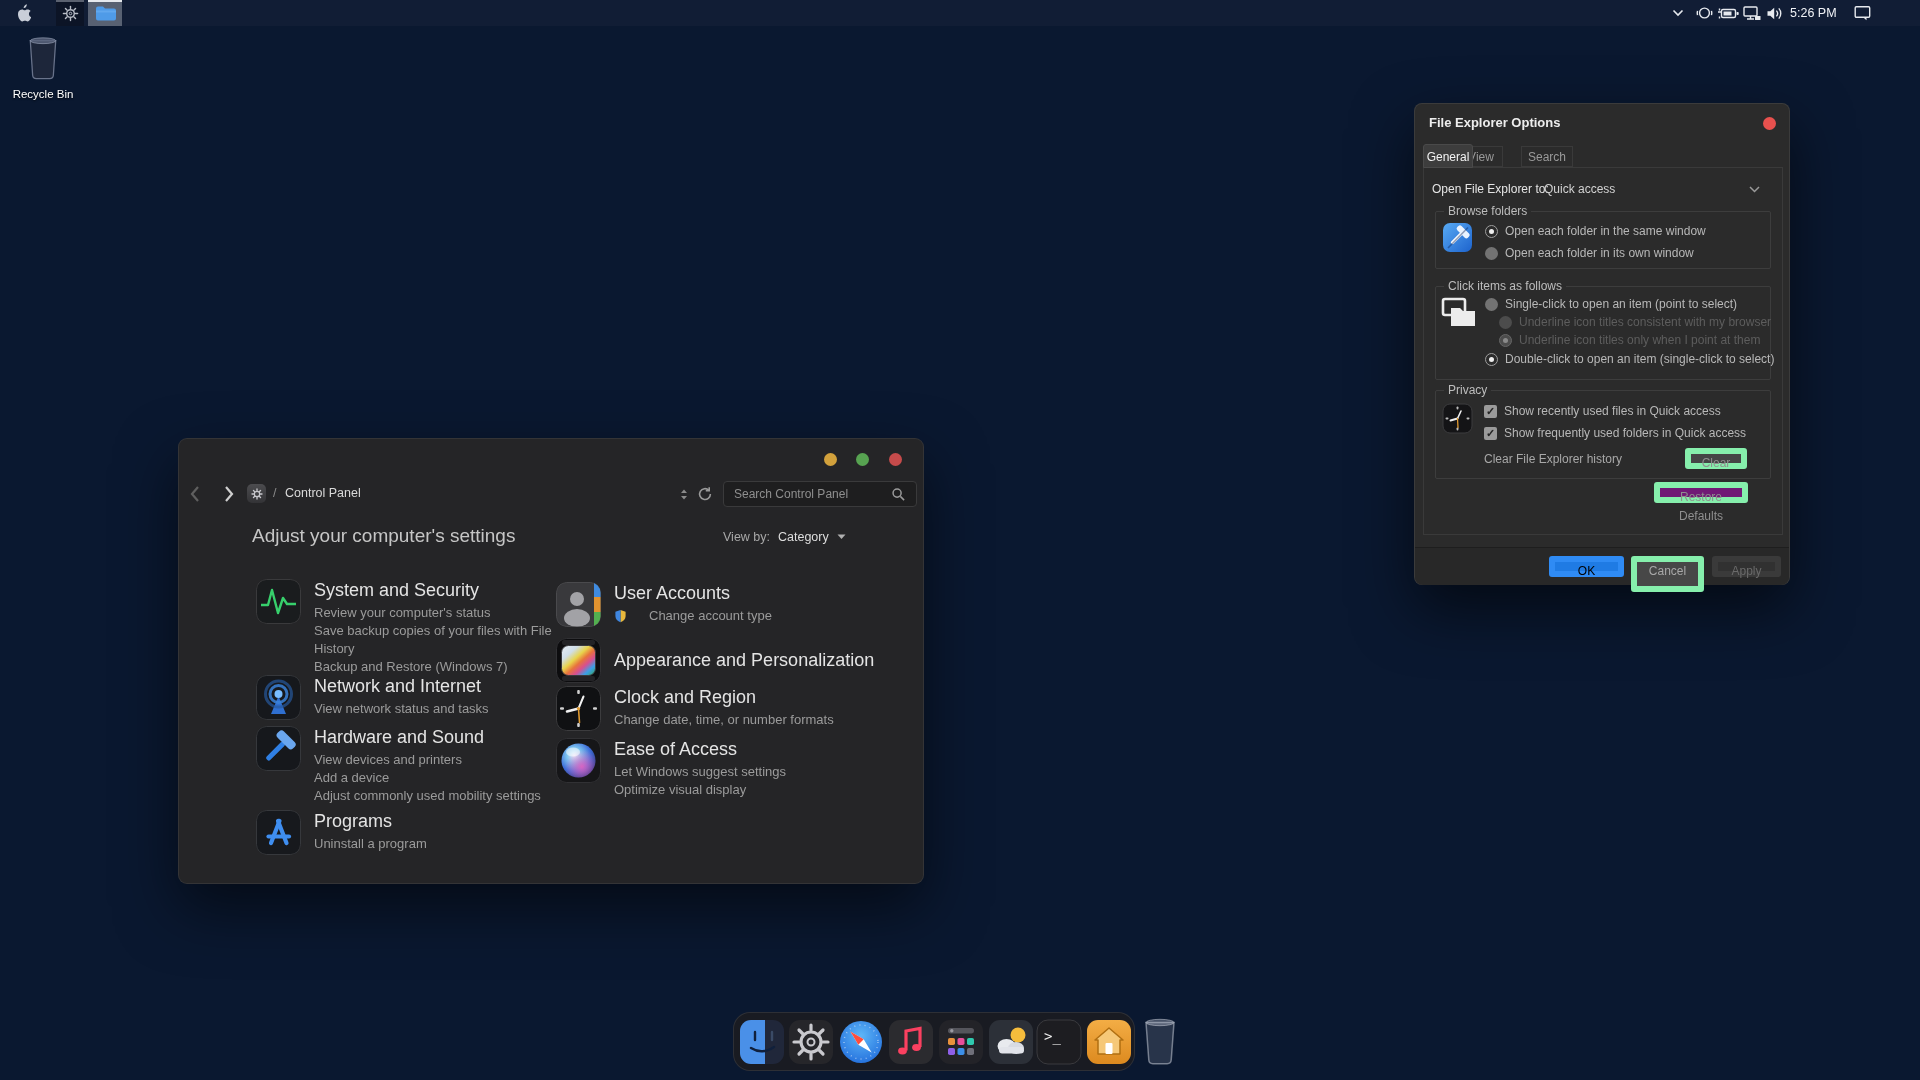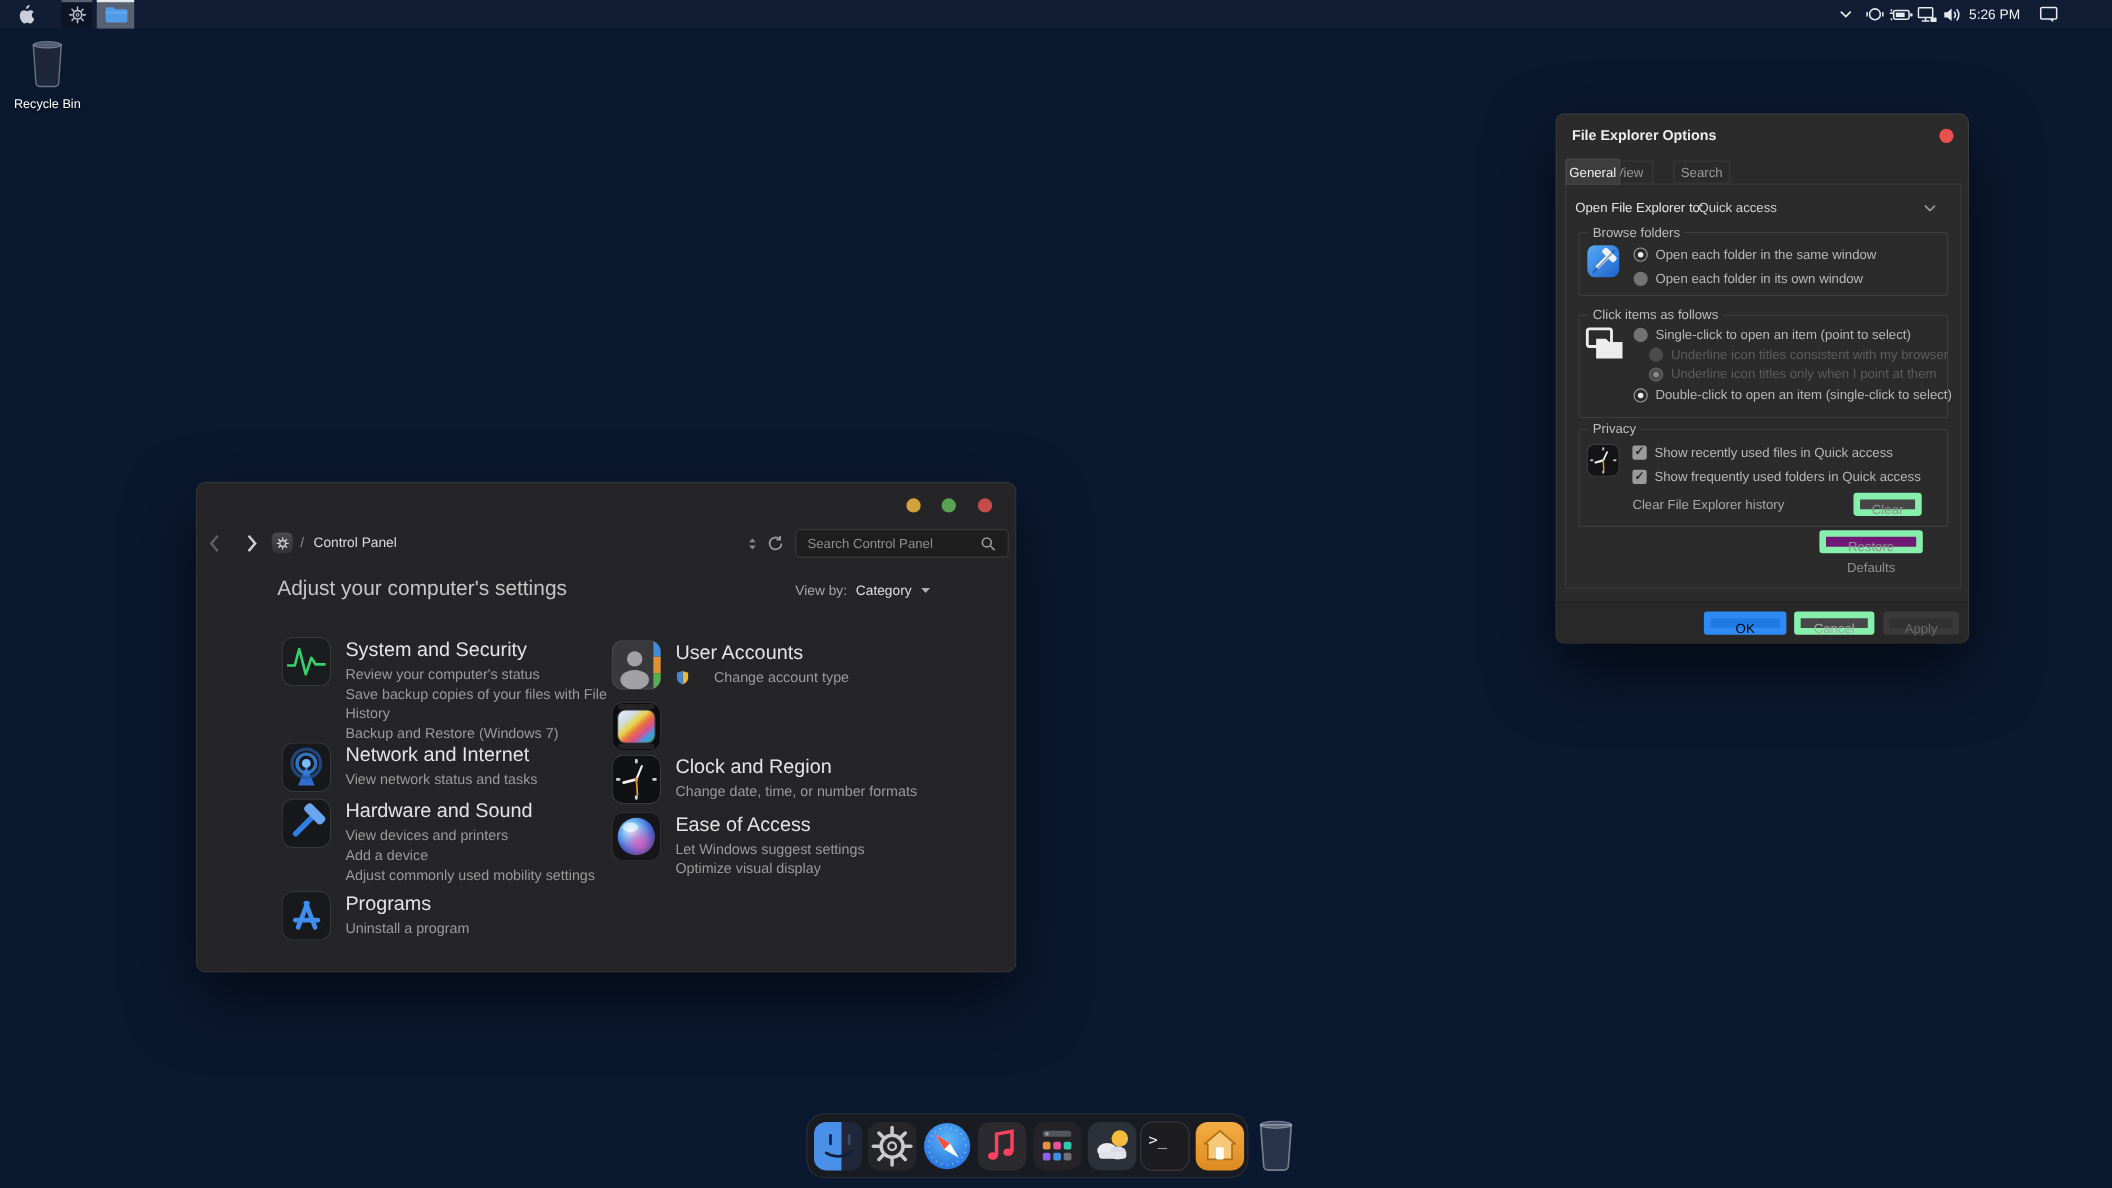--- a/index.html
+++ b/index.html
@@ -340,20 +340,23 @@
             <stop offset="0.68" stop-color="#d84f8f"></stop>
               <stop offset="0.82" stop-color="#3c9ee8"></stop>
             <stop offset="1" stop-color="#2fa852"></stop>
           </linearGradient>
         </defs>
         <rect x="0.5" y="0.5" width="44" height="44" rx="10" fill="#0d0d0f" stroke="#313134"></rect>
         <rect x="6" y="2" width="33" height="5" rx="2" fill="#232326"></rect>
         <rect x="6" y="38" width="33" height="5" rx="2" fill="#232326"></rect>
         <rect x="5.5" y="7.5" width="34" height="30" rx="7" fill="url(#rainb)" stroke="#3a3a3e"></rect>
       </svg>
+      <div>
+          <h3 style="padding-top:11px;">Appearance and Personalization</h3>
+        </div>
     </div>
 
     <div class="cat" style="left:377px;top:247px;">
       <svg class="tile" viewBox="0 0 45 45">
         <rect x="0.5" y="0.5" width="44" height="44" rx="10" fill="#101113" stroke="#3c3c3e"></rect>
         <g fill="#cfcfcf">
           <rect x="21.2" y="4" width="2.6" height="4" rx="1"></rect>
             <rect x="21.2" y="37" width="2.6" height="4" rx="1"></rect>
           <rect x="4" y="21.2" width="4" height="2.6" rx="1"></rect>
             <rect x="37" y="21.2" width="4" height="2.6" rx="1"></rect>
@@ -489,21 +492,21 @@
         <span>Show frequently used folders in Quick access</span>
       </div>
       <div class="row" style="left:48px;top:61px;color:#a8a8a8;">Clear File Explorer history</div>
       <div class="btn" style="left:249px;top:57px;width:62px;height:21px;line-height:19px;background:#454545;color:#8f8f8f;">Clear</div>
     </div>
 
     <div class="btn" style="left:239px;top:378px;width:94px;height:21px;line-height:19px;background:#701a75;color:#8f8f8f;">Restore Defaults</div>
 
     <div id="dlg-footer">
       <div class="btn" style="left:134px;top:8px;width:75px;height:21px;line-height:19px;background:#1f7be4;border-color:#2f8bf4;color:#000000;">OK</div>
-      <div class="btn" style="left:216px;top:8px;width:73px;height:21px;line-height:19px;">Cancel</div>
+      <div class="btn" style="left:216px;top:8px;width:73px;height:36px;line-height:19px;">Cancel</div>
       <div class="btn" style="left:297px;top:8px;width:69px;height:21px;line-height:19px;background:#313131;border-color:#3a3a3a;color:#6a6a6a;">Apply</div>
     </div>
   </div>
 
   <div id="dock">
     <svg class="dock-ico" style="left:5px;" viewBox="0 0 46 46">
       <rect x="1" y="1" width="44" height="44" rx="11" fill="#20273a"></rect>
       <path d="M1 12 A11 11 0 0 1 12 1 H26 V45 H12 A11 11 0 0 1 1 34 Z" fill="#4a90e8"></path>
       <line x1="16" y1="13" x2="16" y2="21" stroke="#10203c" stroke-width="2.4" stroke-linecap="round"></line>
       <line x1="33" y1="13" x2="33" y2="21" stroke="#3a4a66" stroke-width="2.4" stroke-linecap="round"></line>

